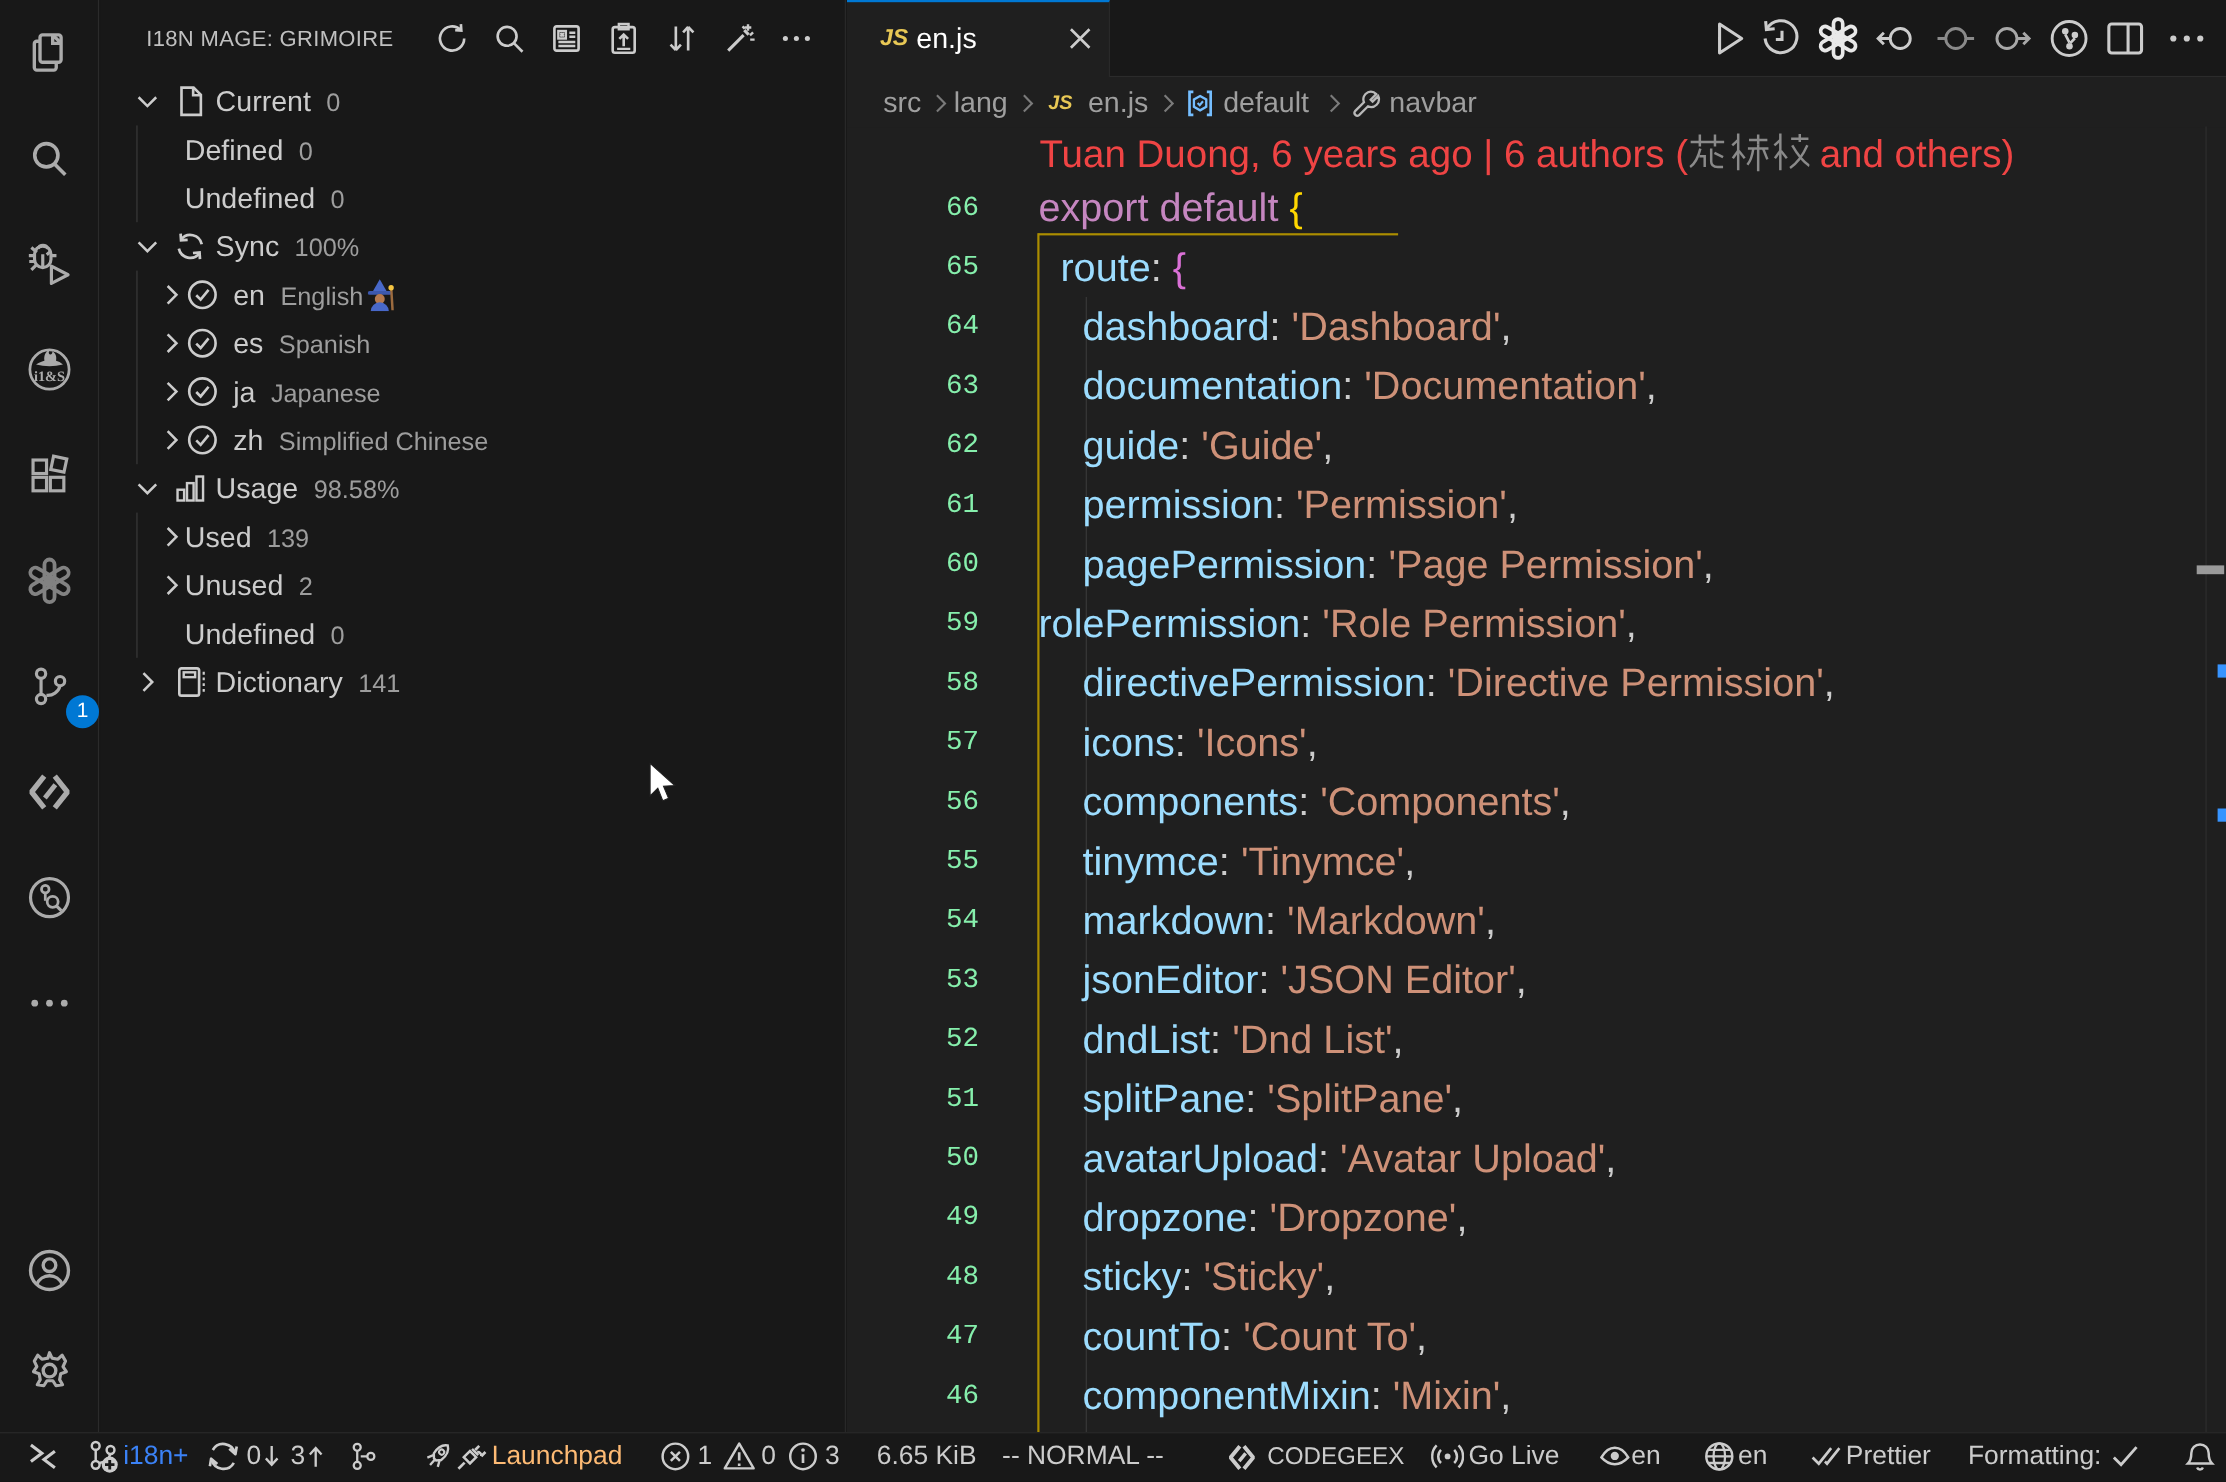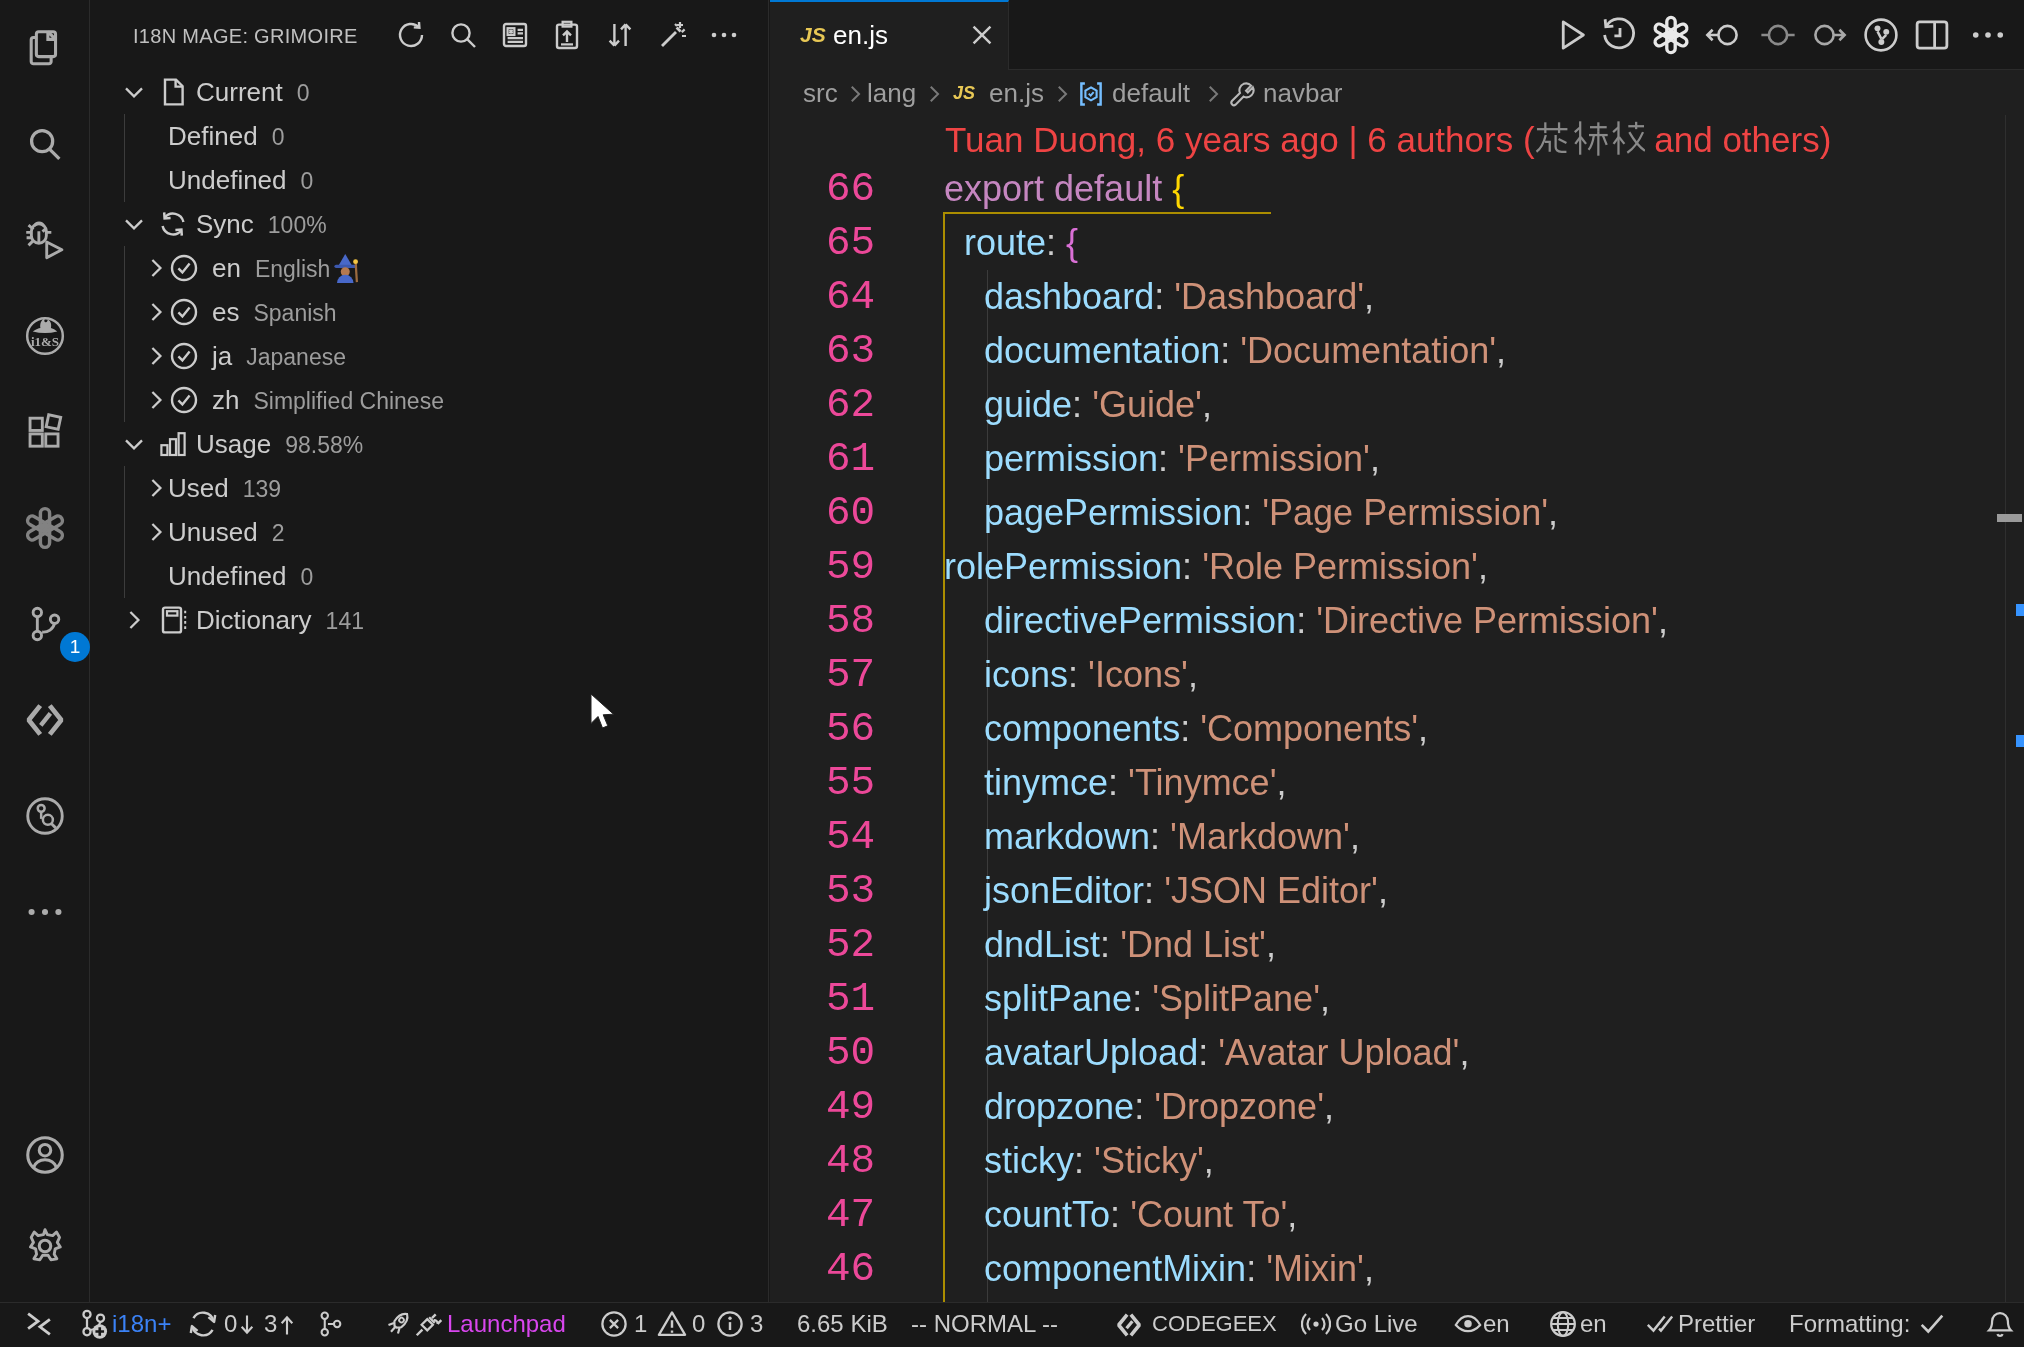--- a/index.html
+++ b/index.html
@@ -2,21 +2,21 @@
 <html><head><meta charset="utf-8"><style>
 *{margin:0;padding:0;box-sizing:border-box}
 html,body{width:2024px;height:1347px;background:#181818;overflow:hidden}
 body{font-family:"Liberation Sans",sans-serif;color:#ccc;position:relative}
 .abs{position:absolute}
 .lbl{position:absolute;height:44px;line-height:44px;font-size:26px;color:#cccccc;white-space:nowrap}
 .desc{position:absolute;height:44px;line-height:45px;font-size:23px;color:#9d9d9d;white-space:nowrap}
 .st{position:absolute;top:0;height:44px;line-height:44px;white-space:nowrap;font-size:24px;color:#cccccc}
 .bc{position:absolute;top:70px;height:46px;line-height:46px;white-space:nowrap;font-size:26px;color:#9f9f9f}
 .cl{position:absolute;font-family:Liberation Sans, sans-serif;font-size:36px;line-height:54px;white-space:pre}
-.ln{position:absolute;font-family:"Liberation Mono",monospace;font-size:41px;line-height:54px;color:#ec4899;width:64px}
+.ln{position:absolute;font-family:"Liberation Mono",monospace;font-size:25px;line-height:54px;color:#86efac;text-align:right;width:64px}
 .k{color:#c586c0}.b1{color:#ffd700}.b2{color:#da70d6}.p{color:#9cdcfe}.s{color:#ce9178}.w{color:#cccccc}
 </style></head><body>
 <div class="abs" style="left:0;top:0;width:90px;height:1302px;background:#181818;border-right:1px solid #2b2b2b"></div>
 <svg width="46" height="46" viewBox="0 0 24 24" style="position:absolute;left:22px;top:25px;opacity:0.82;">
     <rect x="7.5" y="3.5" width="10" height="13" rx="1.2" fill="none" stroke="#cccccc" stroke-width="1.6"></rect>
 <path d="M13.5 3.5 L17.5 7.5 M13.5 3.5 V7.5 H17.5" fill="none" stroke="#cccccc" stroke-width="1.6"></path>
 <path d="M7.5 6.5 H6 a1.2 1.2 0 0 0 -1.2 1.2 V19 a1.2 1.2 0 0 0 1.2 1.2 H14 a1.2 1.2 0 0 0 1.2 -1.2 V16.5" fill="none" stroke="#cccccc" stroke-width="1.6"></path>
   </svg>
 <svg width="46" height="46" viewBox="0 0 24 24" style="position:absolute;left:22px;top:121px;opacity:0.82;">
     <circle cx="10.5" cy="10.5" r="5.5" fill="none" stroke="#cccccc" stroke-width="1.7"></circle>
@@ -429,21 +429,21 @@
 <path d="M6 9 L4.6 11.8 M10 9 L11.4 11.8 M8 10.4 V13.6" fill="none" stroke="#cccccc" stroke-width="1.15"></path>
     </g>
   </svg>
 <svg width="30" height="30" viewBox="0 0 16 16" style="position:absolute;left:413px;top:1309px;">
     <path d="M2 14 L5 11" stroke="#cccccc" stroke-width="1.3"></path>
 <path d="M4.6 8.4 L7.6 5.4 L10.6 8.4 L7.6 11.4 Z" fill="none" stroke="#cccccc" stroke-width="1.2"></path>
 <path d="M8.6 4.4 L11.6 7.4" stroke="#cccccc" stroke-width="1.2"></path>
 <path d="M10.1 4.9 L12.1 2.9 M13.1 7.9 L15.1 5.9" stroke="#cccccc" stroke-width="1.3"></path>
 <path d="M11.1 5.9 a1.8 1.8 0 0 1 2 2" fill="none" stroke="#cccccc" stroke-width="1.2"></path>
   </svg>
-<div class="st" style="left:447px;top:1302px;font-size:24px;color:#d946ef">Launchpad</div>
+<div class="st" style="left:447px;top:1302px;font-size:24px;color:#fdba74">Launchpad</div>
 <svg width="30" height="30" viewBox="0 0 16 16" style="position:absolute;left:599px;top:1309px;">
     <circle cx="8" cy="8" r="6.2" fill="none" stroke="#cccccc" stroke-width="1.2"></circle>
 <path d="M5.8 5.8 L10.2 10.2 M10.2 5.8 L5.8 10.2" stroke="#cccccc" stroke-width="1.2"></path>
   </svg>
 <div class="st" style="left:634px;top:1302px;font-size:24px;color:#cccccc">1</div>
 <svg width="30" height="30" viewBox="0 0 16 16" style="position:absolute;left:657px;top:1309px;">
     <path d="M8 1.8 L15 13.8 H1 Z" fill="none" stroke="#cccccc" stroke-width="1.2" stroke-linejoin="round"></path>
 <path d="M8 6 V10 M8 11.4 V12.6" stroke="#cccccc" stroke-width="1.3"></path>
   </svg>
 <div class="st" style="left:692px;top:1302px;font-size:24px;color:#cccccc">0</div>

